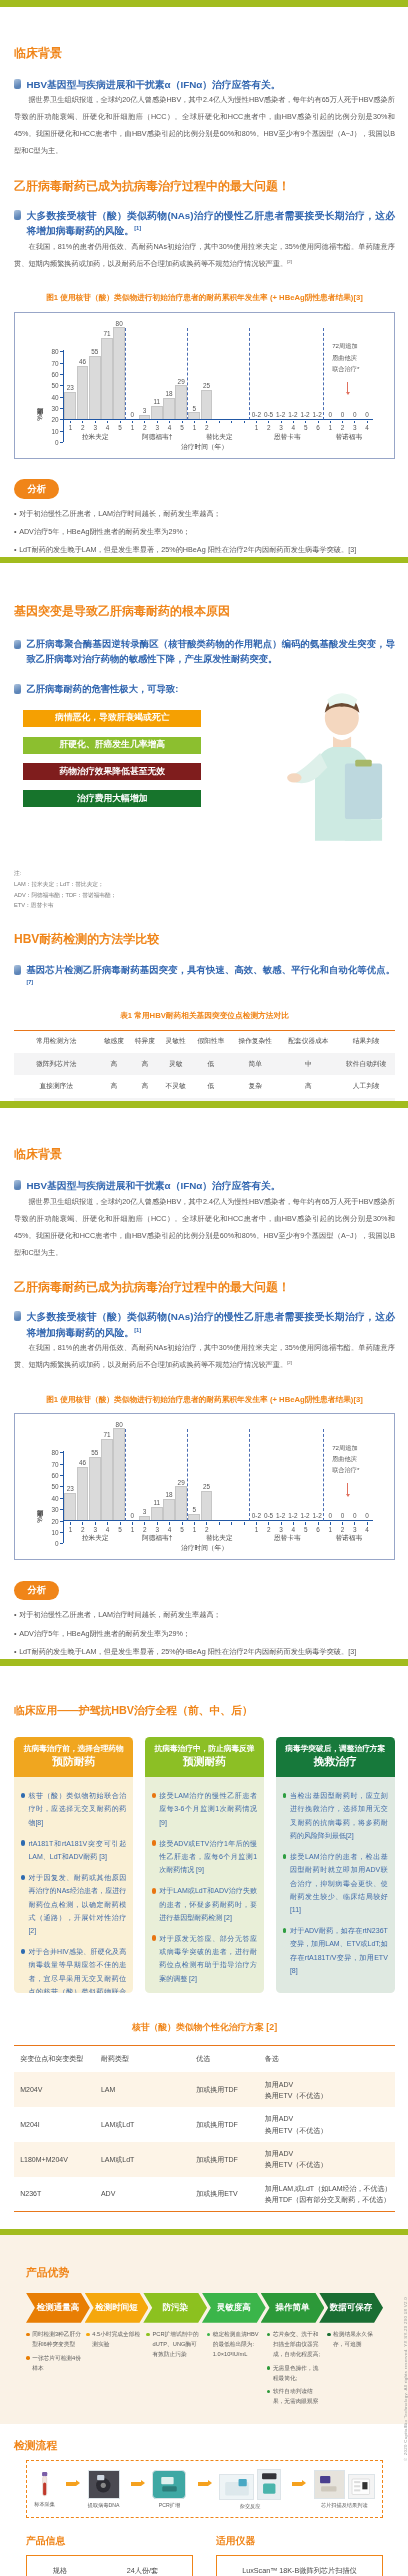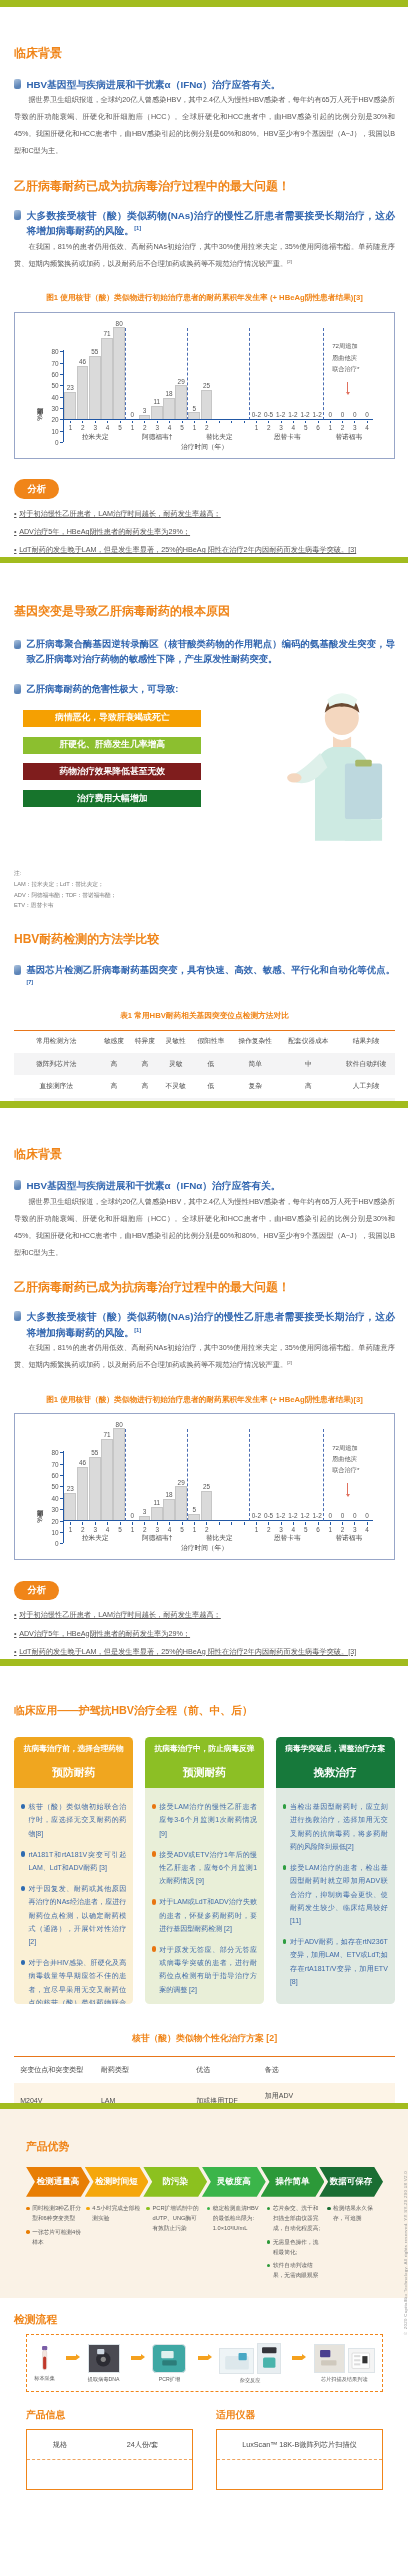--- a/index.html
+++ b/index.html
@@ -2,32 +2,32 @@
 <html style="font-size:8.2px"><head>
 <meta charset="utf-8">
 <style>
   html,body{margin:0;padding:0;background:#ffffff;}
   body{width:409px;font-family:"Liberation Sans","DejaVu Sans",sans-serif;color:#595757;}
   .topbar,.divider{height:6.7px;background:#a2bc1e;}
   .sec{position:relative;overflow:hidden;background:#fff;}
   .secA{height:550px;}
   .secB{height:538px;}
   .secC{height:551px;}
-  .secD{height:437px;}
+  .secD{height:563px;}
   .secE{height:460px;background:#fff;}
   .inner{padding:0 14px;}
   .h-orange{color:#f08519;font-size:12px;font-weight:bold;margin:0;line-height:1.3;}
   .h-orange.small{font-size:10.8px;}
   .bullet-h{display:flex;gap:5.7px;color:#3367b0;font-size:9.8px;font-weight:bold;line-height:1.6;text-align:justify;}
   .sq{width:6.7px;height:9.8px;border-radius:2.1px;background:linear-gradient(155deg,#aec4de 0%,#5d85b8 70%);flex:none;margin-top:2.1px;}
   p.body{font-size:7.2px;line-height:2.35;text-align:justify;margin:0;text-indent:2em;color:#595757;}
   sup{font-size:0.6em;}
   
   .pill{display:inline-block;background:#f08519;color:#fff;font-size:9.3px;font-weight:bold;padding:3.1px 13.4px;border-radius:11.3px;}
-  ul.ana{list-style:none;margin:9.3px 0 0 0;padding:0;text-decoration:underline;}
+  ul.ana{list-style:none;margin:9.3px 0 0 0;padding:0;}
   ul.ana li{font-size:7.2px;line-height:1.6;margin-bottom:6.7px;color:#595757;}
   ul.ana li::before{content:"•";margin-right:2.6px;}
   
   .ctitle{color:#f08519;font-size:7.7px;font-weight:bold;text-align:center;margin:0;}
   .cbox{border:0.5px solid #98a6c8;padding:15.5px 5.2px 6.2px 5.2px;background:#fff;margin-top:8.2px;}
   .crow{display:flex;align-items:flex-end;justify-content:center;}
   .cylabel{writing-mode:vertical-rl;transform:rotate(180deg);font-size:6.4px;color:#4a4a4a;margin-bottom:20.6px;}
   .cyaxis{position:relative;border-right:1px solid #2157a4;width:18.5px;flex:none;}
   .cytick{position:absolute;right:0;display:flex;align-items:center;gap:1.5px;}
   .cylab{font-size:6.4px;color:#555;}
@@ -56,21 +56,21 @@
   .t1title,.t2title{color:#f08519;font-size:7.7px;font-weight:bold;text-align:center;margin:0;}
   .t2title{font-size:8.8px;}
   table.t1{width:100%;border-collapse:collapse;margin-top:8.2px;border-top:1px solid #e8761a;border-bottom:1px solid #e8761a;font-size:6.7px;color:#4a4a4a;}
   table.t1 th{font-weight:normal;padding:6.7px 1.5px;text-align:center;}
   table.t1 td{padding:6.7px 1.5px;text-align:center;}
   table.t1 tbody tr:nth-child(odd){background:#f4f4f5;}
   
   .cards{display:grid;grid-template-columns:1fr 1fr 1fr;gap:11.3px;margin-top:20.6px;}
   .card-h{border-radius:4.6px 4.6px 0 0;color:#fff;text-align:center;padding:6.7px 4.1px 7.7px 4.1px;}
   .card-h .sm{font-size:7.7px;font-weight:bold;display:block;}
-  .card-h .bg{font-size:10.8px;font-weight:bold;display:block;margin-top:12px;}
+  .card-h .bg{font-size:10.8px;font-weight:bold;display:block;margin-top:1px;}
   .card-b{border-radius:0 0 4.6px 4.6px;height:216px;padding:12.4px 7.2px;box-sizing:border-box;overflow:hidden;}
   .card-b ul{list-style:none;margin:0;padding:0;}
   .card-b li{display:flex;gap:3.6px;font-size:7px;line-height:1.9;text-align:justify;margin-bottom:7.7px;color:#4a5a6a;}
   .cdot{width:3.6px;height:5.7px;border-radius:2.1px;flex:none;margin-top:3.6px;}
   .card-b li span.txt{color:#3f6aa8;}
   .cb1 li span.txt{color:#3f6aa8;}
   .cb2 li span.txt,.cb3 li span.txt{color:#3f6aa8;}
   
   table.t2{width:100%;border-collapse:collapse;margin-top:11.3px;border-top:1px solid #e8761a;border-bottom:1px solid #e8761a;font-size:7px;color:#4a4a4a;}
   table.t2 th{font-weight:normal;text-align:left;padding:8.2px 3.1px;}

